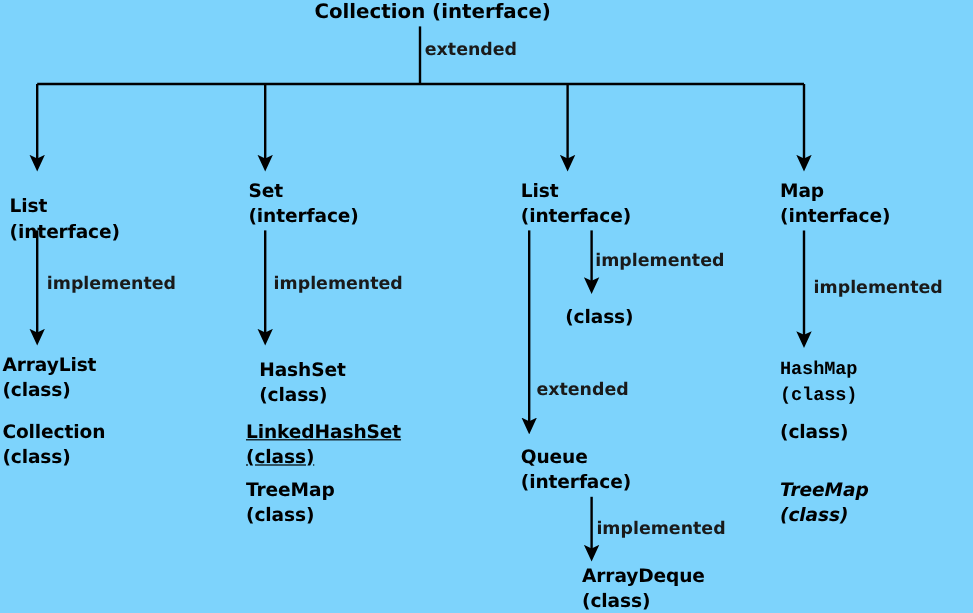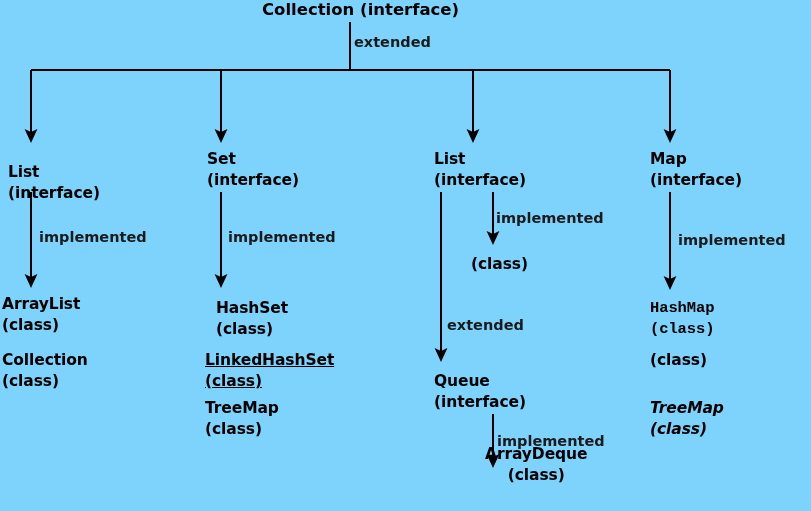--- a/index.html
+++ b/index.html
@@ -143,21 +143,21 @@
     <span class="kind">(class)</span>
   </div>
 
   <div class="node" style="left:471px; top:254px;">
     <span class="kind">(class)</span>
   </div>
   <div class="node" style="left:434px; top:371px;">
     <span>Queue</span>
     <span class="kind">(interface)</span>
   </div>
-  <div class="node" style="left:485px; top:444px;text-align:center;">
+  <div class="node" style="left:485px; top:470px;">
     <span>ArrayDeque</span>
     <span class="kind">(class)</span>
   </div>
 
   <div class="node" style="left:650px; top:298px;font-family:Liberation Mono, monospace;">
     <span>HashMap</span>
     <span class="kind">(class)</span>
   </div>
   <div class="node" style="left:650px; top:350px;">
     <span class="kind">(class)</span>

